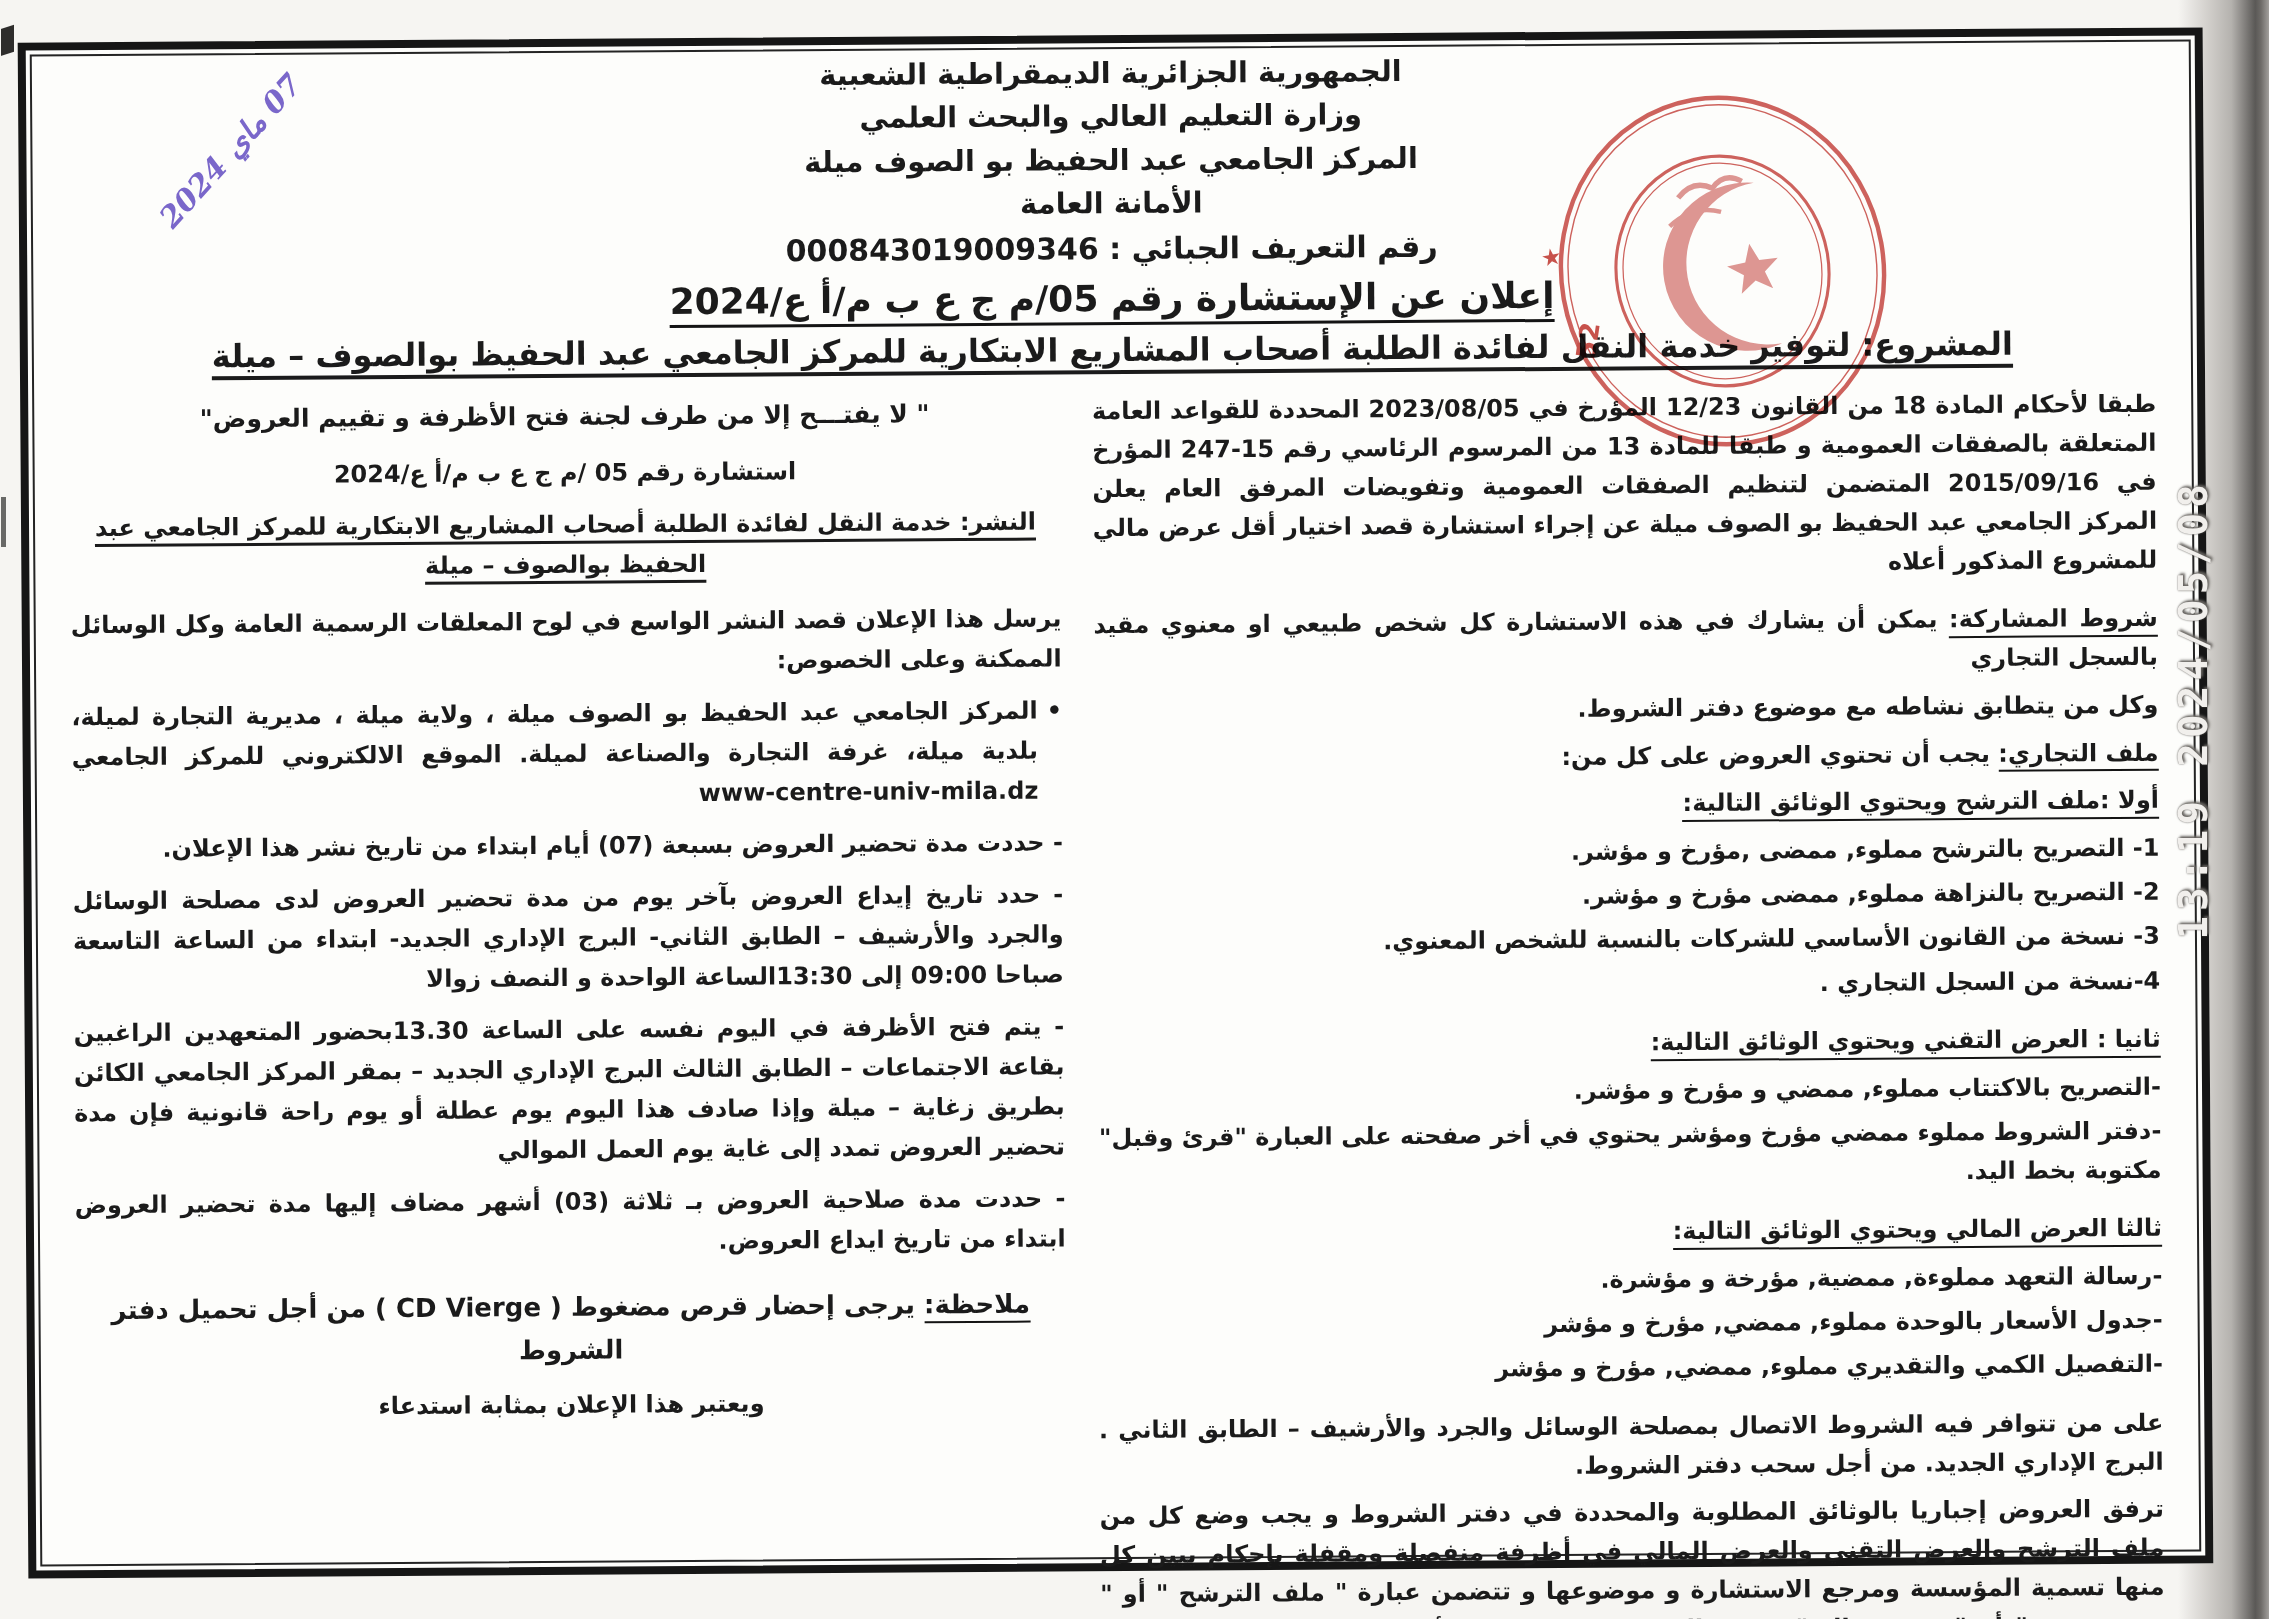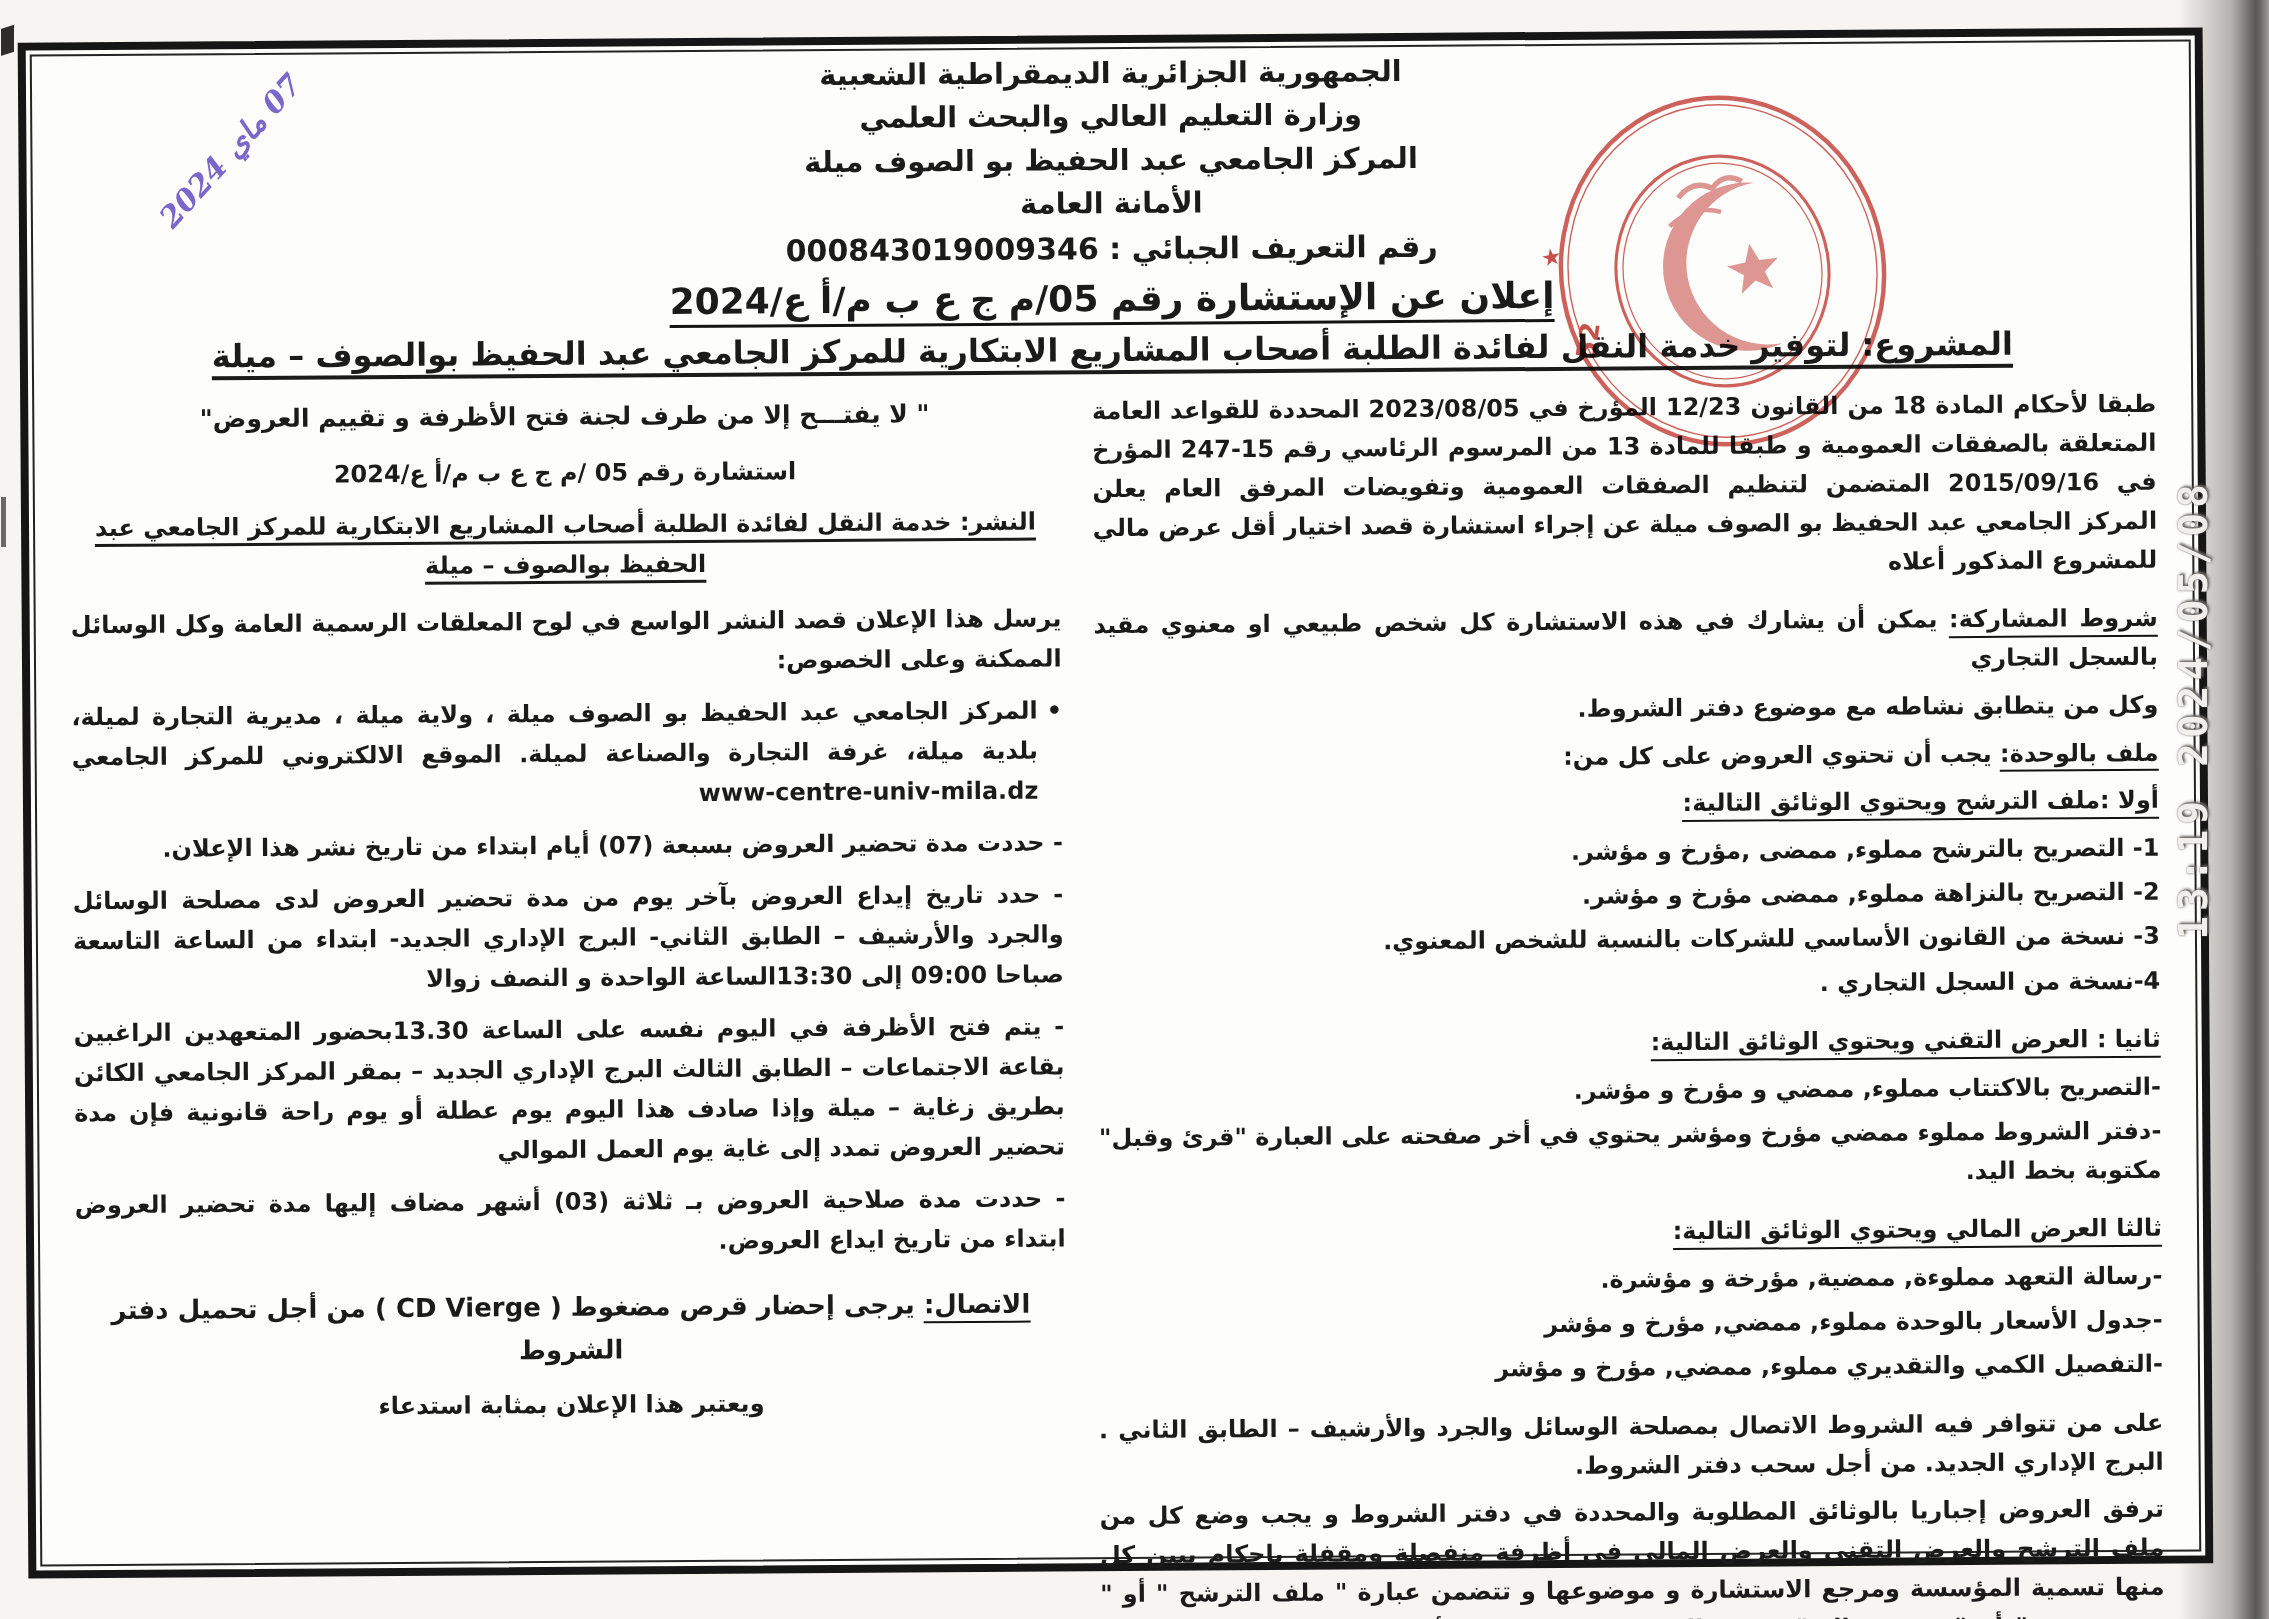--- a/index.html
+++ b/index.html
@@ -108,21 +108,21 @@
       <div class="col-right">
         <p class="para">طبقا لأحكام المادة 18 من القانون 12/23 المؤرخ في 2023/08/05 المحددة للقواعد العامة المتعلقة بالصفقات العمومية و طبقا للمادة 13 من المرسوم الرئاسي رقم 15-247 المؤرخ في 2015/09/16 المتضمن لتنظيم الصفقات العمومية وتفويضات المرفق العام يعلن المركز الجامعي عبد الحفيظ بو الصوف ميلة عن إجراء استشارة قصد اختيار أقل  عرض مالي للمشروع المذكور أعلاه</p>
 
         <p class="para gap-top">
           <span class="h-underline">شروط المشاركة:</span>
           <span>يمكن أن يشارك في هذه الاستشارة كل شخص طبيعي او معنوي مقيد بالسجل التجاري</span>
         </p>
         <p class="para">وكل من يتطابق نشاطه مع موضوع دفتر الشروط.</p>
 
         <p class="para">
-          <span class="h-underline">ملف بالوحدة:</span>
+          <span class="h-underline">ملف التجاري:</span>
           <span>يجب أن تحتوي العروض على كل من:</span>
         </p>
 
         <p class="para">
           <span class="h-underline">أولا :ملف الترشح ويحتوي الوثائق التالية:</span>
         </p>
         <div class="listline">1- التصريح بالترشح مملوء, ممضى ,مؤرخ و مؤشر.</div>
         <div class="listline">2- التصريح بالنزاهة مملوء, ممضى مؤرخ و مؤشر.</div>
         <div class="listline">3- نسخة من القانون الأساسي للشركات بالنسبة للشخص المعنوي.</div>
         <div class="listline">4-نسخة من السجل التجاري .</div>
@@ -157,21 +157,21 @@
           <span class="bullet-dot">•</span>
           <span>المركز الجامعي عبد الحفيظ بو الصوف ميلة ، ولاية ميلة ،  مديرية التجارة لميلة،  بلدية ميلة، غرفة التجارة والصناعة لميلة. الموقع الالكتروني للمركز الجامعي  www-centre-univ-mila.dz</span>
         </div>
 
         <p class="leftpara">- حددت مدة تحضير العروض بسبعة (07) أيام ابتداء من تاريخ نشر  هذا الإعلان.</p>
         <p class="leftpara">- حدد تاريخ إيداع العروض بآخر يوم من مدة تحضير العروض لدى مصلحة الوسائل والجرد والأرشيف – الطابق الثاني- البرج الإداري الجديد- ابتداء من الساعة التاسعة صباحا 09:00 إلى 13:30الساعة الواحدة و النصف زوالا</p>
         <p class="leftpara">- يتم فتح الأظرفة في اليوم نفسه  على الساعة 13.30بحضور المتعهدين الراغبين بقاعة الاجتماعات – الطابق الثالث البرج الإداري الجديد  – بمقر المركز الجامعي الكائن بطريق زغاية – ميلة وإذا صادف هذا اليوم يوم عطلة أو يوم راحة قانونية فإن مدة تحضير العروض تمدد إلى غاية يوم العمل الموالي</p>
         <p class="leftpara">- حددت مدة صلاحية العروض بـ ثلاثة (03) أشهر مضاف إليها مدة تحضير العروض ابتداء من تاريخ ايداع العروض.</p>
 
         <div class="note">
-          <span class="h-underline">الاتصال:</span><span> يرجى إحضار قرص مضغوط ( CD Vierge ) من أجل تحميل دفتر الشروط</span>
+          <span class="h-underline">ملاحظة:</span><span> يرجى إحضار قرص مضغوط ( CD Vierge ) من أجل تحميل دفتر الشروط</span>
         </div>
         <div class="summons">ويعتبر هذا الإعلان بمثابة استدعاء</div>
       </div>
 
     </div>
   </div>
 </div>
 
 <svg class="stamp" viewBox="0 0 400 420">
   <g stroke="#c23a33" fill="none" opacity="0.9">

